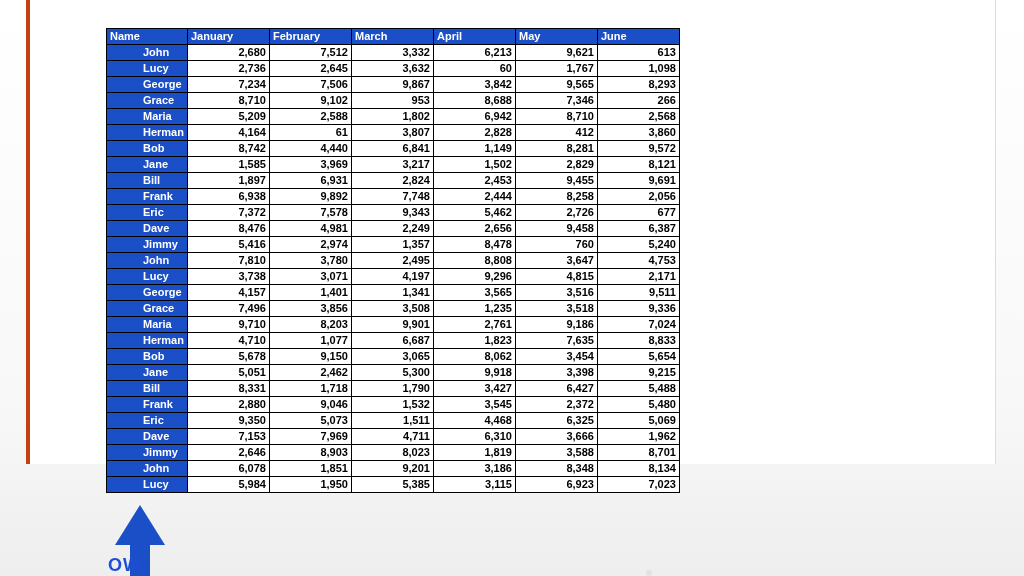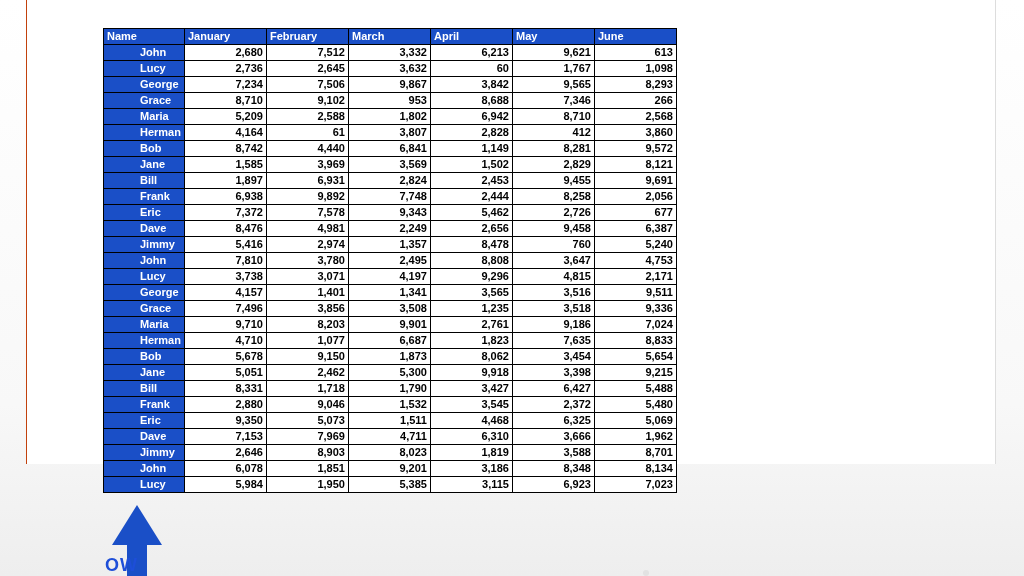--- a/index.html
+++ b/index.html
@@ -11,21 +11,21 @@
       overflow: hidden;
       position: relative;
     }
     .page {
       position: absolute;
       left: 26px;
       top: 0;
       width: 970px;
       height: 464px;
       background: #ffffff;
-      border-left: 1px solid #c2410c;
+      border-left: 4px solid #c2410c;
       border-right: 1px solid #ddd;
     }
     .table-wrap {
       position: absolute;
       left: 76px;
       top: 28px;
     }
     table {
       border-collapse: collapse;
       font-size: 11px;
@@ -173,21 +173,21 @@
             <td class="num-cell">4,440</td>
             <td class="num-cell">6,841</td>
             <td class="num-cell">1,149</td>
             <td class="num-cell">8,281</td>
             <td class="num-cell">9,572</td>
           </tr>
           <tr>
             <td class="name-cell">Jane</td>
             <td class="num-cell">1,585</td>
             <td class="num-cell">3,969</td>
-            <td class="num-cell">3,569</td>
+            <td class="num-cell">3,217</td>
             <td class="num-cell">1,502</td>
             <td class="num-cell">2,829</td>
             <td class="num-cell">8,121</td>
           </tr>
           <tr>
             <td class="name-cell">Bill</td>
             <td class="num-cell">1,897</td>
             <td class="num-cell">6,931</td>
             <td class="num-cell">2,824</td>
             <td class="num-cell">2,453</td>
@@ -281,21 +281,21 @@
             <td class="num-cell">1,077</td>
             <td class="num-cell">6,687</td>
             <td class="num-cell">1,823</td>
             <td class="num-cell">7,635</td>
             <td class="num-cell">8,833</td>
           </tr>
           <tr>
             <td class="name-cell">Bob</td>
             <td class="num-cell">5,678</td>
             <td class="num-cell">9,150</td>
-            <td class="num-cell">1,873</td>
+            <td class="num-cell">3,065</td>
             <td class="num-cell">8,062</td>
             <td class="num-cell">3,454</td>
             <td class="num-cell">5,654</td>
           </tr>
           <tr>
             <td class="name-cell">Jane</td>
             <td class="num-cell">5,051</td>
             <td class="num-cell">2,462</td>
             <td class="num-cell">5,300</td>
             <td class="num-cell">9,918</td>

